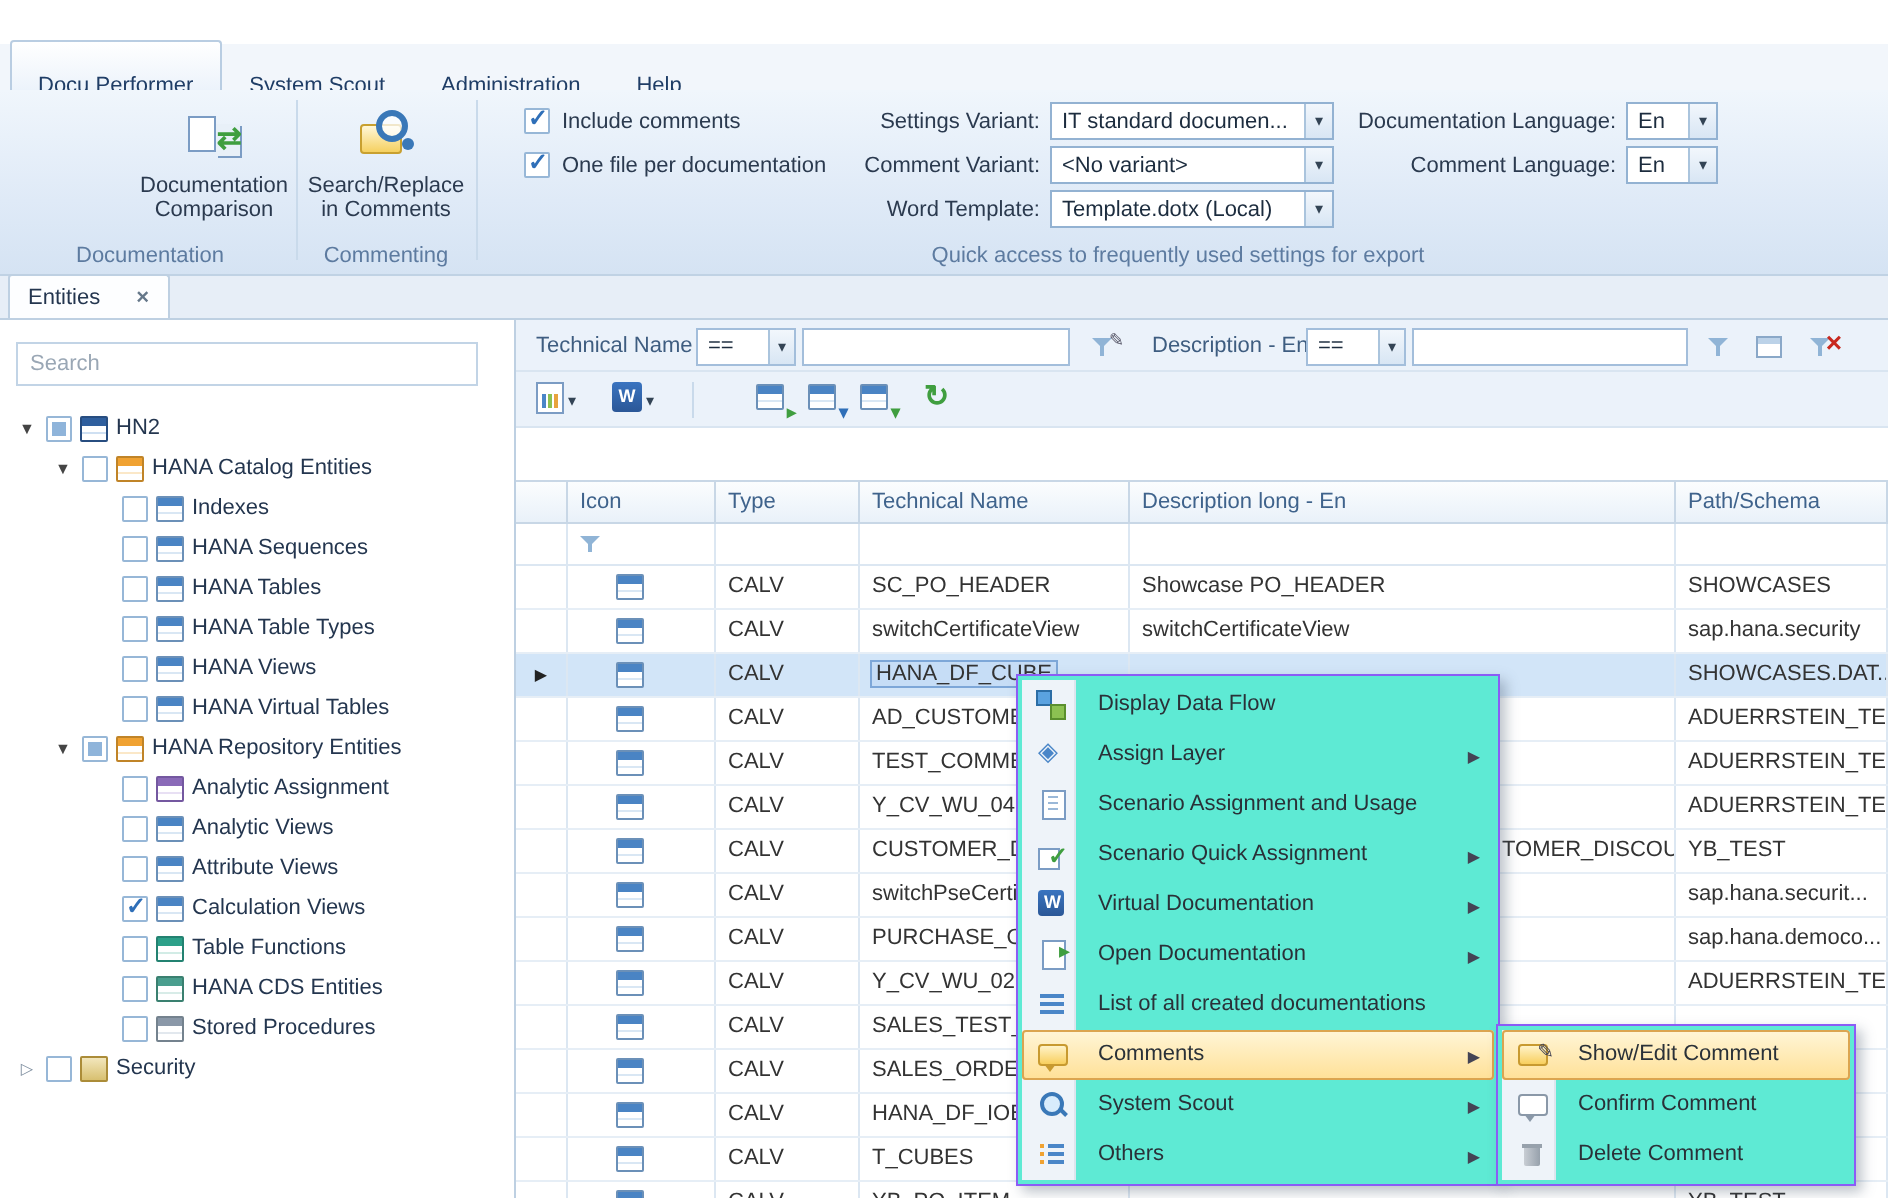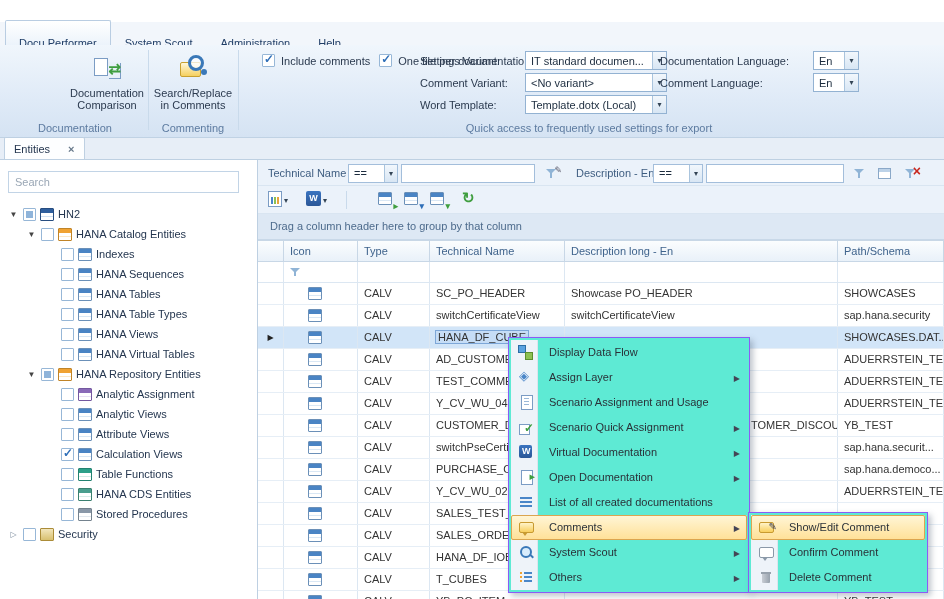--- a/index.html
+++ b/index.html
@@ -22,26 +22,26 @@
   .rgroup-label{position:absolute;bottom:3px;text-align:center;color:#5d7ba0;white-space:nowrap}
   .rbtn{position:absolute;top:5px;height:72px;display:flex;flex-direction:column;align-items:center;gap:4px;padding-top:3px;text-align:center;color:#2b3a4f;border-radius:2px}
   .rbtn-label{line-height:12px}
   .bic{width:30px;height:30px;position:relative;flex:none}
   .bic-scendir::before{content:"";position:absolute;left:3px;top:9px;width:23px;height:16px;background:linear-gradient(#ffd98a,#f0a830);border:1px solid #c8861e;border-radius:2px}
   .bic-scendir::after{content:"";position:absolute;left:7px;top:3px;width:14px;height:9px;background:#6aa2d8;border:1px solid #3a72a8}
   .bic-doccomp::before{content:"";position:absolute;left:2px;top:5px;width:12px;height:16px;background:#fff;border:1px solid #7b9cc4;box-shadow:13px 3px 0 -1px #e8f0f8,14px 4px 0 -1px #7b9cc4}
   .bic-doccomp::after{content:"⇄";position:absolute;right:1px;top:7px;color:#3f9e3f;font-weight:bold;font-size:15px}
   .bic-searchrep::before{content:"";position:absolute;left:2px;top:9px;width:19px;height:13px;background:linear-gradient(#fff7d8,#f5d060);border:1px solid #c8a030;border-radius:2px}
   .bic-searchrep::after{content:"";position:absolute;right:4px;top:2px;width:10px;height:10px;border:3px solid #3a78b8;border-radius:50%;background:rgba(255,255,255,.75);box-shadow:8px 9px 0 -5px #3a78b8}
-  .qa-checks{position:absolute;left:262px;top:9px;display:flex;gap:9px}
+  .qa-checks{position:absolute;left:262px;top:9px;display:flex;flex-direction:column;gap:9px}
   .qcheck{display:flex;align-items:center;gap:6px;color:#2b3a4f}
   .qa-settings{position:absolute;left:420px;top:6px;display:flex;flex-direction:column;gap:3px}
   .qa-langs{position:absolute;left:660px;top:6px;display:flex;flex-direction:column;gap:3px}
   .rfield{display:flex;align-items:center;height:19px}
-  .rfield-label{width:100px;margin-right:5px;color:#2b3a4f;white-space:nowrap}
+  .rfield-label{width:100px;text-align:right;margin-right:5px;color:#2b3a4f;white-space:nowrap}
   .qa-langs .rfield-label{width:148px}
   .rcombo{width:142px;height:19px;background:#fff;border:1px solid #93b2d2;display:flex;align-items:center;position:relative;padding-left:5px;color:#1c2c3e}
   .rcombo.small{width:46px}
   .rcombo-val{overflow:hidden;white-space:nowrap;padding-right:14px}
   .rcombo-arrow{position:absolute;right:0;top:0;width:14px;height:100%;background:linear-gradient(#f2f7fc,#d8e6f4);border-left:1px solid #aac4dd;font-size:8px;display:flex;align-items:center;justify-content:center;color:#345}
 
   
   .cb{width:13px;height:13px;border:1px solid #97b7d7;background:#fff;position:relative;flex:none;border-radius:1px;display:inline-block}
   .cb.i-checked::before{content:"✓";position:absolute;left:1px;top:-3px;color:#2f6fb8;font-weight:bold;font-size:12px}
   .cb.i-partial::before{content:"";position:absolute;left:2px;top:2px;right:2px;bottom:2px;background:#8fb4da}
@@ -447,21 +447,20 @@
           <span class="tico"></span>
           <span class="xarr xblue">▾</span>
         </span>
       <span class="xico" style="left:172px">
           <span class="tico"></span>
           <span class="xarr xgreen">▾</span>
         </span>
       <span class="i-refresh" style="left:204px">↻</span>
     </div>
 
-    <div class="groupbar"><span>Drag a column header here to group by that column</span></div>
 
     <div class="ghead">
       <div class="hcell c-ind"></div>
       <div class="hcell c-icon">Icon</div>
       <div class="hcell c-type">Type</div>
       <div class="hcell c-name">Technical Name</div>
       <div class="hcell c-desc">Description long - En</div>
       <div class="hcell c-path">Path/Schema</div>
     </div>
 

